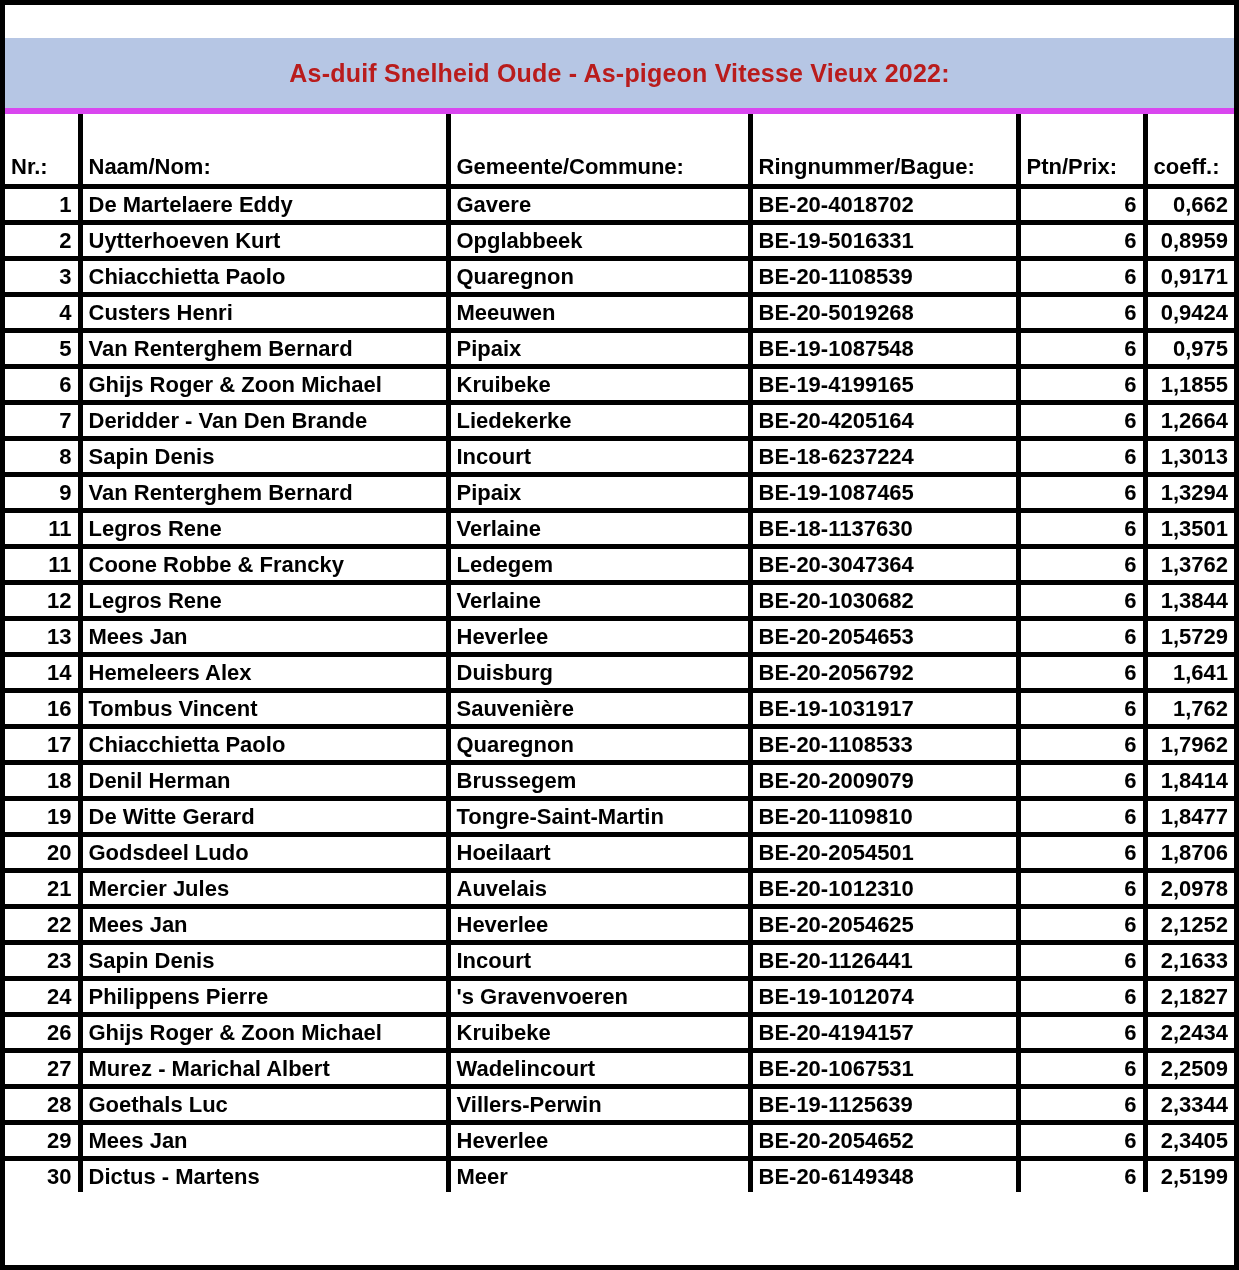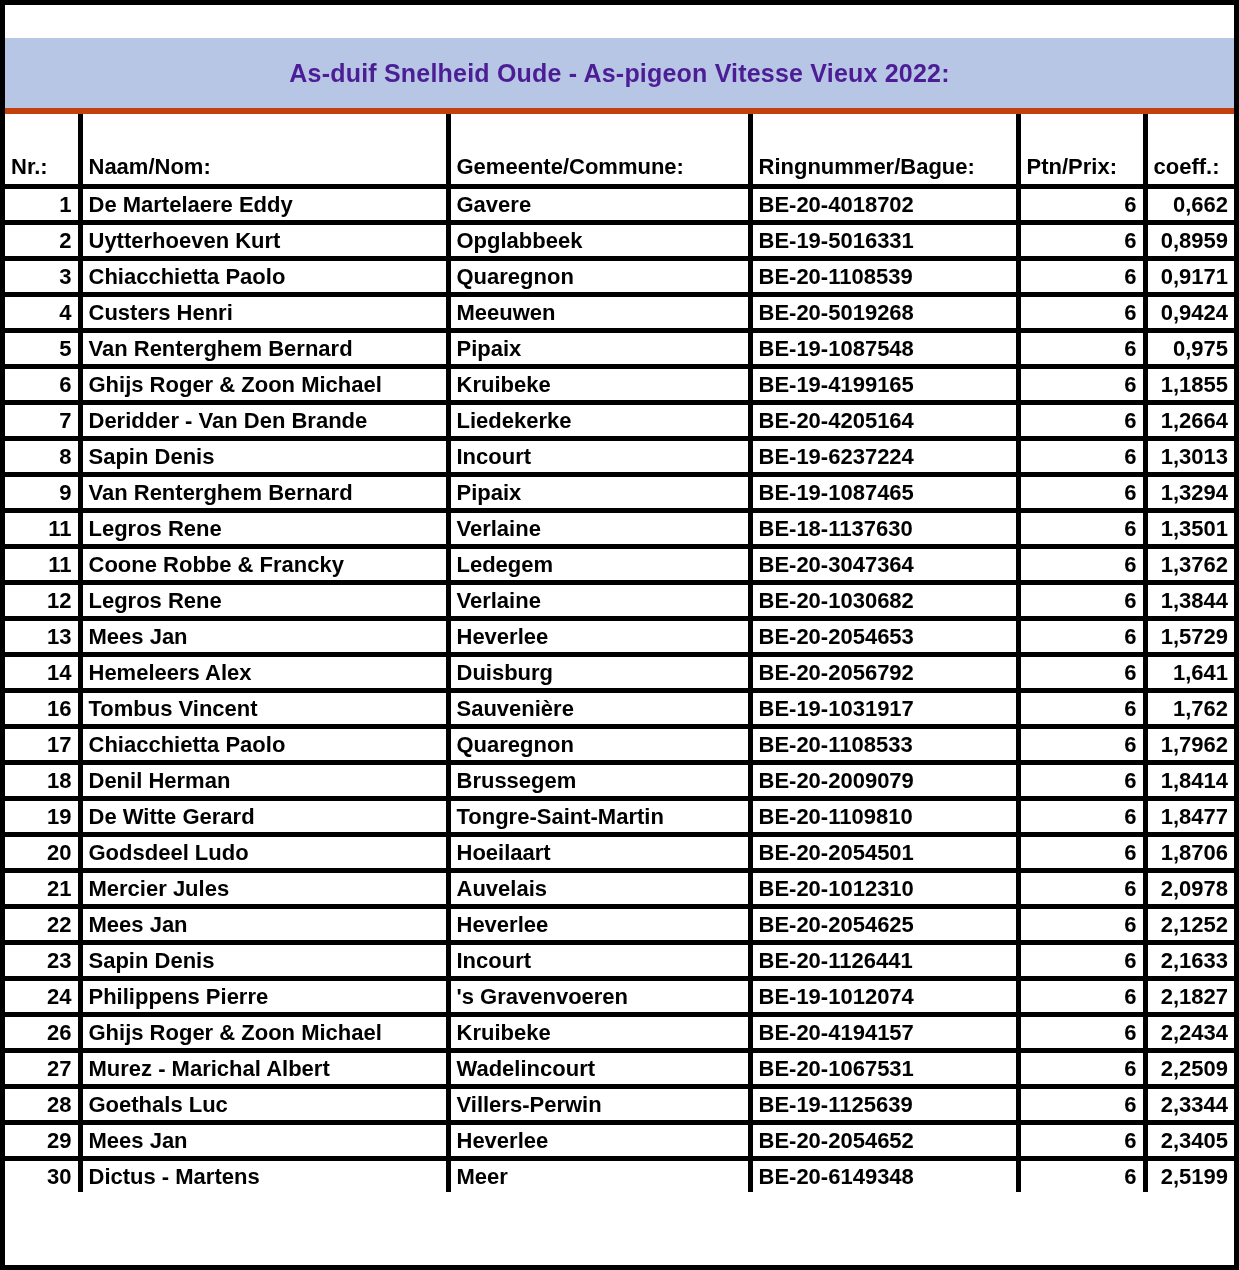--- a/index.html
+++ b/index.html
@@ -17,27 +17,27 @@
     background: #ffffff;
     overflow: hidden;
   }
   .top-strip {
     height: 33px;
     background: #ffffff;
   }
   .title-bar {
     height: 70px;
     box-sizing: content-box;
-    border-bottom: 6px solid #c2410c;
+    border-bottom: 6px solid #d946ef;
     display: flex;
     align-items: center;
     justify-content: center;
     font-size: 25px;
     font-weight: bold;
-    color: #4c1d95;
+    color: #b91c1c;
     letter-spacing: 0.2px;
   }
   table.results {
     width: 100%;
     border-collapse: collapse;
     table-layout: fixed;
   }
   col.c-nr      { width: 75px; }
   col.c-name    { width: 368px; }
   col.c-commune { width: 302px; }
@@ -161,21 +161,21 @@
           <td class="align-left cell-name">Deridder - Van Den Brande</td>
           <td class="align-left cell-commune">Liedekerke</td>
           <td class="align-left cell-ring">BE-20-4205164</td>
           <td class="align-right cell-ptn">6</td>
           <td class="align-right cell-coeff">1,2664</td>
         </tr>
         <tr>
           <td class="align-right cell-nr">8</td>
           <td class="align-left cell-name">Sapin Denis</td>
           <td class="align-left cell-commune">Incourt</td>
-          <td class="align-left cell-ring">BE-19-6237224</td>
+          <td class="align-left cell-ring">BE-18-6237224</td>
           <td class="align-right cell-ptn">6</td>
           <td class="align-right cell-coeff">1,3013</td>
         </tr>
         <tr>
           <td class="align-right cell-nr">9</td>
           <td class="align-left cell-name">Van Renterghem Bernard</td>
           <td class="align-left cell-commune">Pipaix</td>
           <td class="align-left cell-ring">BE-19-1087465</td>
           <td class="align-right cell-ptn">6</td>
           <td class="align-right cell-coeff">1,3294</td>

